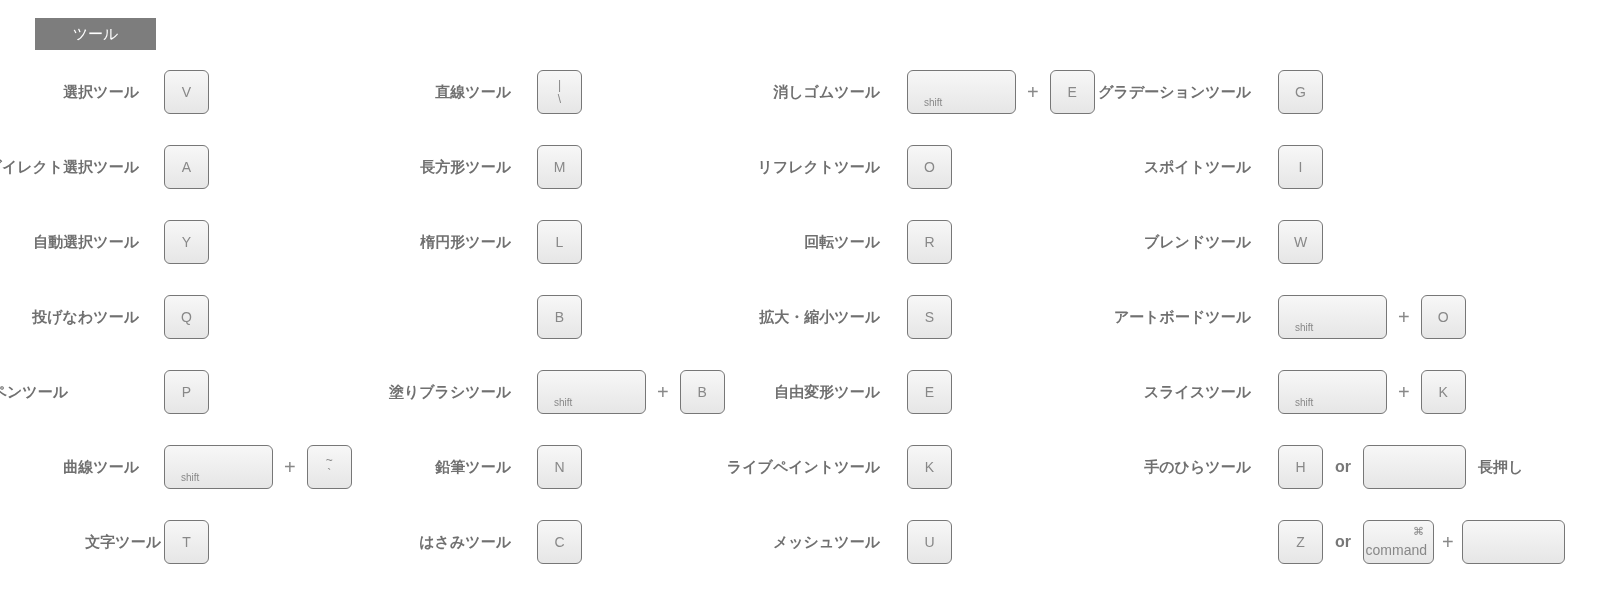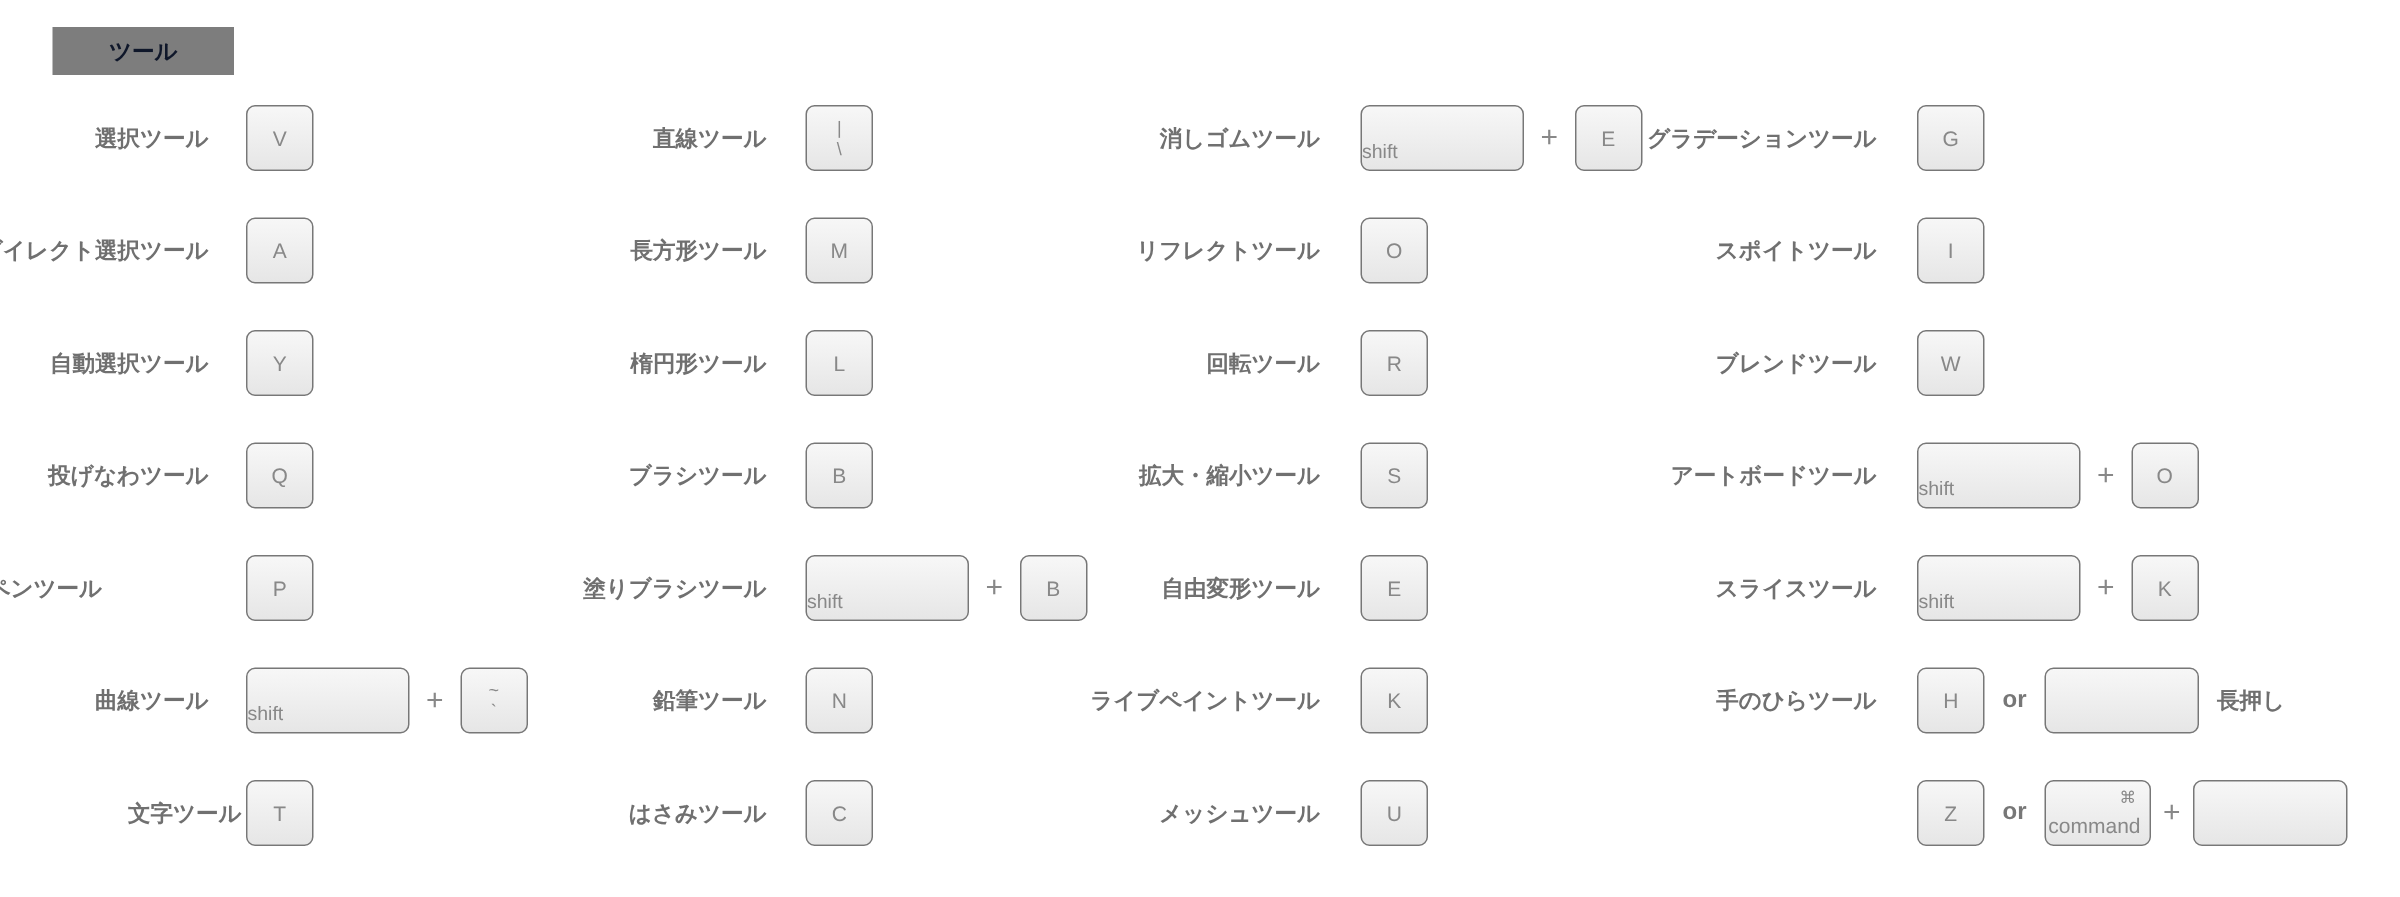--- a/index.html
+++ b/index.html
@@ -1,33 +1,33 @@
 <!DOCTYPE html>
 <html><head>
 <meta charset="utf-8">
 <style>
   html, body { margin:0; padding:0; background:#ffffff; }
   body { width:1600px; height:598px; position:relative; overflow:hidden;
          font-family:"DejaVu Sans", "Liberation Sans", sans-serif; color:#6f6f6f; }
   .section-header { position:absolute; left:35px; top:18px; width:121px; height:32px;
-         background:#7d7d7d; color:#0f172a; font-size:15px; font-weight:bold;
+         background:#7d7d7d; color:#ffffff; font-size:15px; font-weight:normal;
          display:flex; align-items:center; justify-content:center; }
   .row { position:absolute; height:44px; display:flex; align-items:center; }
   .label { position:absolute; right:0; top:0; height:44px; line-height:44px;
            font-size:15px; font-weight:bold; color:#707070; white-space:nowrap; text-align:right; }
   .keys { position:absolute; top:0; height:44px; display:flex; align-items:center; }
   .key { box-sizing:border-box; height:44px; border:1.5px solid #777; border-radius:6px;
          background:linear-gradient(#f7f7f7, #e6e6e6); position:relative;
          display:flex; align-items:center; justify-content:center;
          font-family:"Liberation Sans", sans-serif; font-size:14px; color:#888; }
   .key.single { width:45px; }
   .key.wide { width:109px; }
   .key.wide-sm { width:103px; }
   .key.cmd { width:71px; }
-  .key .mod { position:absolute; left:0; bottom:5px; font-size:13px; color:#888; }
+  .key .mod { position:absolute; left:16px; bottom:5px; font-size:10px; color:#888; }
   .key .cmd-sym { position:absolute; right:9px; top:4px; font-size:11px; color:#888; }
   .key .cmd-txt { position:absolute; right:6px; bottom:5px; font-size:14px; color:#888; }
   .key .stack { display:flex; flex-direction:column; align-items:center; line-height:14px; font-size:12px; }
   .sep { font-size:20px; color:#888; margin:0 11px; font-family:"Liberation Sans", sans-serif; }
   .sep.or { font-size:16px; font-weight:bold; color:#777; margin:0 12px; }
   .suffix { font-size:15px; font-weight:bold; color:#707070; margin-left:12px; white-space:nowrap; }
 </style>
 </head>
 <body>
 
@@ -104,21 +104,20 @@
       <div class="key single">M</div>
     </div>
 </div>
 <div class="row" style="left:0;top:220px;width:1600px;">
   <div class="label" style="right:1089px;">楕円形ツール</div>
   <div class="keys" style="left:537px;">
       <div class="key single">L</div>
     </div>
 </div>
 <div class="row" style="left:0;top:295px;width:1600px;">
-  <div class="label" style="right:1089px;">ブラシツール</div>
   <div class="keys" style="left:537px;">
       <div class="key single">B</div>
     </div>
 </div>
 <div class="row" style="left:0;top:370px;width:1600px;">
   <div class="label" style="right:1089px;">塗りブラシツール</div>
   <div class="keys" style="left:537px;">
     <div class="key wide">
         <span class="mod">shift</span>
       </div>

